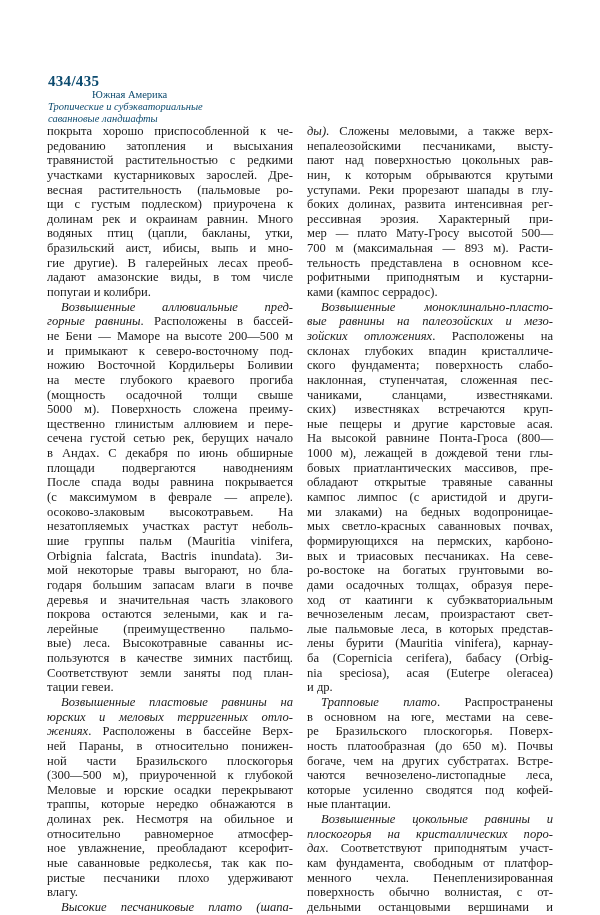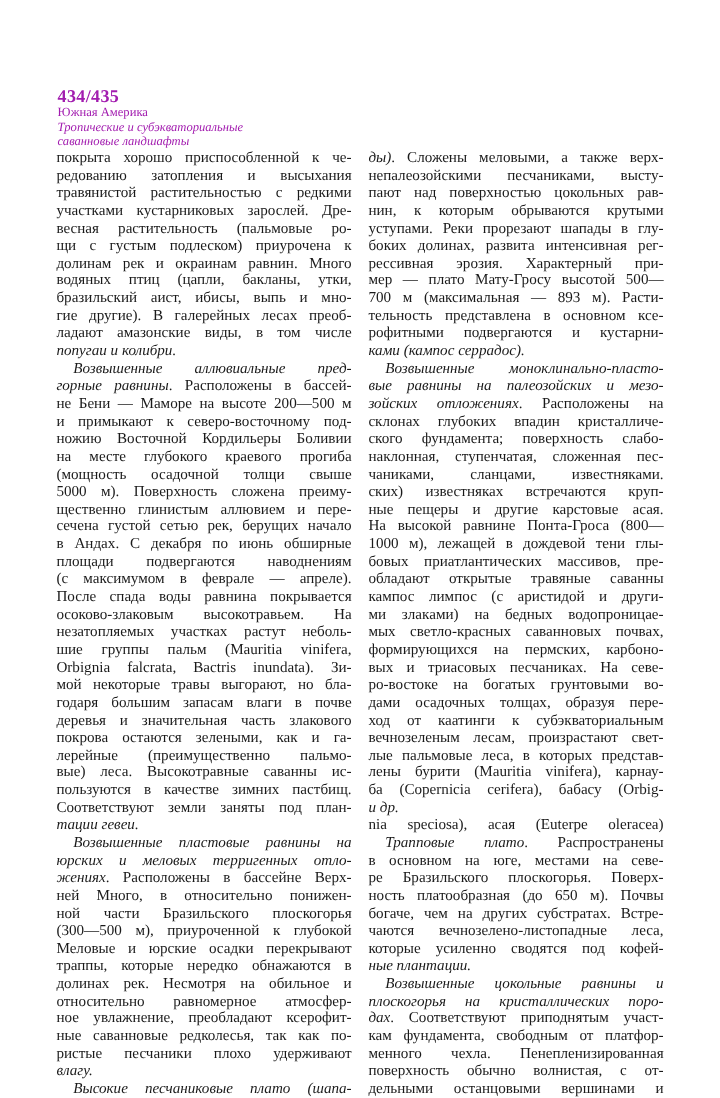--- a/index.html
+++ b/index.html
@@ -1,25 +1,25 @@
 <!DOCTYPE html>
 <html><head>
 <meta charset="utf-8">
 <style>
   html,body{margin:0;padding:0;background:#fff;}
   body{width:600px;height:915px;position:relative;overflow:hidden;font-family:"Liberation Serif","DejaVu Serif",serif;color:#1a1a1a;}
-  .hdr{position:absolute;left:48px;top:73px;color:#a21caf;font-family:"Liberation Serif",serif;}
+  .hdr{position:absolute;left:48px;top:73px;color:#0c4a6e;font-family:"Liberation Serif",serif;}
   .hdr .pg{font-size:15px;font-weight:bold;line-height:16px;letter-spacing:0.3px;}
-  .hdr .sec{font-size:10.5px;line-height:12px;}
+  .hdr .sec{font-size:10.5px;line-height:12px;margin-left:44px;}
   .hdr .sub{font-size:10.5px;line-height:12px;font-style:italic;}
   .col{position:absolute;top:124px;width:246px;}
   .col.left{left:47px;}
   .col.right{left:307px;}
   .ln{height:14.65px;line-height:14.65px;font-size:12.6px;text-align:justify;text-align-last:justify;white-space:nowrap;overflow:visible;}
-  .ln.last{text-align-last:left;font-style:italic;}
+  .ln.last{text-align-last:left;}
   .ln.ind{padding-left:14px;}
   .it{font-style:italic;}
 </style>
 </head>
 <body>
 
 <div class="hdr">
   <div class="pg">434/435</div>
   <div class="sec">Южная Америка</div>
   <div class="sub">Тропические и субэкваториальные</div>
@@ -44,39 +44,39 @@
     <div class="ln"><span>не Бени — Маморе на высоте 200—500 м</span></div>
     <div class="ln"><span>и примыкают к северо-восточному под-</span></div>
     <div class="ln"><span>ножию Восточной Кордильеры Боливии</span></div>
     <div class="ln"><span>на месте глубокого краевого прогиба</span></div>
     <div class="ln"><span>(мощность осадочной толщи свыше</span></div>
     <div class="ln"><span>5000 м). Поверхность сложена преиму-</span></div>
     <div class="ln"><span>щественно глинистым аллювием и пере-</span></div>
     <div class="ln"><span>сечена густой сетью рек, берущих начало</span></div>
     <div class="ln"><span>в Андах. С декабря по июнь обширные</span></div>
     <div class="ln"><span>площади подвергаются наводнениям</span></div>
+    <div class="ln"><span>После спада воды равнина покрывается</span></div>
     <div class="ln"><span>(с максимумом в феврале — апреле).</span></div>
-    <div class="ln"><span>После спада воды равнина покрывается</span></div>
     <div class="ln"><span>осоково-злаковым высокотравьем. На</span></div>
     <div class="ln"><span>незатопляемых участках растут неболь-</span></div>
     <div class="ln"><span>шие группы пальм (Mauritia vinifera,</span></div>
     <div class="ln"><span>Orbignia falcrata, Bactris inundata). Зи-</span></div>
     <div class="ln"><span>мой некоторые травы выгорают, но бла-</span></div>
     <div class="ln"><span>годаря большим запасам влаги в почве</span></div>
     <div class="ln"><span>деревья и значительная часть злакового</span></div>
     <div class="ln"><span>покрова остаются зелеными, как и га-</span></div>
     <div class="ln"><span>лерейные (преимущественно пальмо-</span></div>
     <div class="ln"><span>вые) леса. Высокотравные саванны ис-</span></div>
     <div class="ln"><span>пользуются в качестве зимних пастбищ.</span></div>
     <div class="ln"><span>Соответствуют земли заняты под план-</span></div>
     <div class="ln last"><span>тации гевеи.</span></div>
     <div class="ln ind"><span class="it">Возвышенные пластовые равнины на</span></div>
     <div class="ln"><span class="it">юрских и меловых терригенных отло-</span></div>
     <div class="ln"><span class="it">жениях</span><span>. Расположены в бассейне Верх-</span></div>
-    <div class="ln"><span>ней Много, в относительно понижен-</span></div>
+    <div class="ln"><span>ней Параны, в относительно понижен-</span></div>
     <div class="ln"><span>ной части Бразильского плоскогорья</span></div>
     <div class="ln"><span>(300—500 м), приуроченной к глубокой</span></div>
     <div class="ln"><span>Меловые и юрские осадки перекрывают</span></div>
     <div class="ln"><span>траппы, которые нередко обнажаются в</span></div>
     <div class="ln"><span>долинах рек. Несмотря на обильное и</span></div>
     <div class="ln"><span>относительно равномерное атмосфер-</span></div>
     <div class="ln"><span>ное увлажнение, преобладают ксерофит-</span></div>
     <div class="ln"><span>ные саванновые редколесья, так как по-</span></div>
     <div class="ln"><span>ристые песчаники плохо удерживают</span></div>
     <div class="ln last"><span>влагу.</span></div>
@@ -86,21 +86,21 @@
     <div class="ln"><span class="it">ды)</span><span>. Сложены меловыми, а также верх-</span></div>
     <div class="ln"><span>непалеозойскими песчаниками, высту-</span></div>
     <div class="ln"><span>пают над поверхностью цокольных рав-</span></div>
     <div class="ln"><span>нин, к которым обрываются крутыми</span></div>
     <div class="ln"><span>уступами. Реки прорезают шапады в глу-</span></div>
     <div class="ln"><span>боких долинах, развита интенсивная рег-</span></div>
     <div class="ln"><span>рессивная эрозия. Характерный при-</span></div>
     <div class="ln"><span>мер — плато Мату-Гросу высотой 500—</span></div>
     <div class="ln"><span>700 м (максимальная — 893 м). Расти-</span></div>
     <div class="ln"><span>тельность представлена в основном ксе-</span></div>
-    <div class="ln"><span>рофитными подвергаются и кустарни-</span></div>
+    <div class="ln"><span>рофитными приподнятым и кустарни-</span></div>
     <div class="ln last"><span>ками (кампос серрадос).</span></div>
     <div class="ln ind"><span class="it">Возвышенные моноклинально-пласто-</span></div>
     <div class="ln"><span class="it">вые равнины на палеозойских и мезо-</span></div>
     <div class="ln"><span class="it">зойских отложениях</span><span>. Расположены на</span></div>
     <div class="ln"><span>склонах глубоких впадин кристалличе-</span></div>
     <div class="ln"><span>ского фундамента; поверхность слабо-</span></div>
     <div class="ln"><span>наклонная, ступенчатая, сложенная пес-</span></div>
     <div class="ln"><span>чаниками, сланцами, известняками.</span></div>
     <div class="ln"><span>ских) известняках встречаются круп-</span></div>
     <div class="ln"><span>ные пещеры и другие карстовые асая.</span></div>
@@ -113,22 +113,22 @@
     <div class="ln"><span>мых светло-красных саванновых почвах,</span></div>
     <div class="ln"><span>формирующихся на пермских, карбоно-</span></div>
     <div class="ln"><span>вых и триасовых песчаниках. На севе-</span></div>
     <div class="ln"><span>ро-востоке на богатых грунтовыми во-</span></div>
     <div class="ln"><span>дами осадочных толщах, образуя пере-</span></div>
     <div class="ln"><span>ход от каатинги к субэкваториальным</span></div>
     <div class="ln"><span>вечнозеленым лесам, произрастают свет-</span></div>
     <div class="ln"><span>лые пальмовые леса, в которых представ-</span></div>
     <div class="ln"><span>лены бурити (Mauritia vinifera), карнау-</span></div>
     <div class="ln"><span>ба (Copernicia cerifera), бабасу (Orbig-</span></div>
+    <div class="ln"><span>nia speciosa), асая (Euterpe oleracea)</span></div>
     <div class="ln last"><span>и др.</span></div>
-    <div class="ln"><span>nia speciosa), асая (Euterpe oleracea)</span></div>
     <div class="ln ind"><span class="it">Трапповые плато</span><span>. Распространены</span></div>
     <div class="ln"><span>в основном на юге, местами на севе-</span></div>
     <div class="ln"><span>ре Бразильского плоскогорья. Поверх-</span></div>
     <div class="ln"><span>ность платообразная (до 650 м). Почвы</span></div>
     <div class="ln"><span>богаче, чем на других субстратах. Встре-</span></div>
     <div class="ln"><span>чаются вечнозелено-листопадные леса,</span></div>
     <div class="ln"><span>которые усиленно сводятся под кофей-</span></div>
     <div class="ln last"><span>ные плантации.</span></div>
     <div class="ln ind"><span class="it">Возвышенные цокольные равнины и</span></div>
     <div class="ln"><span class="it">плоскогорья на кристаллических поро-</span></div>

